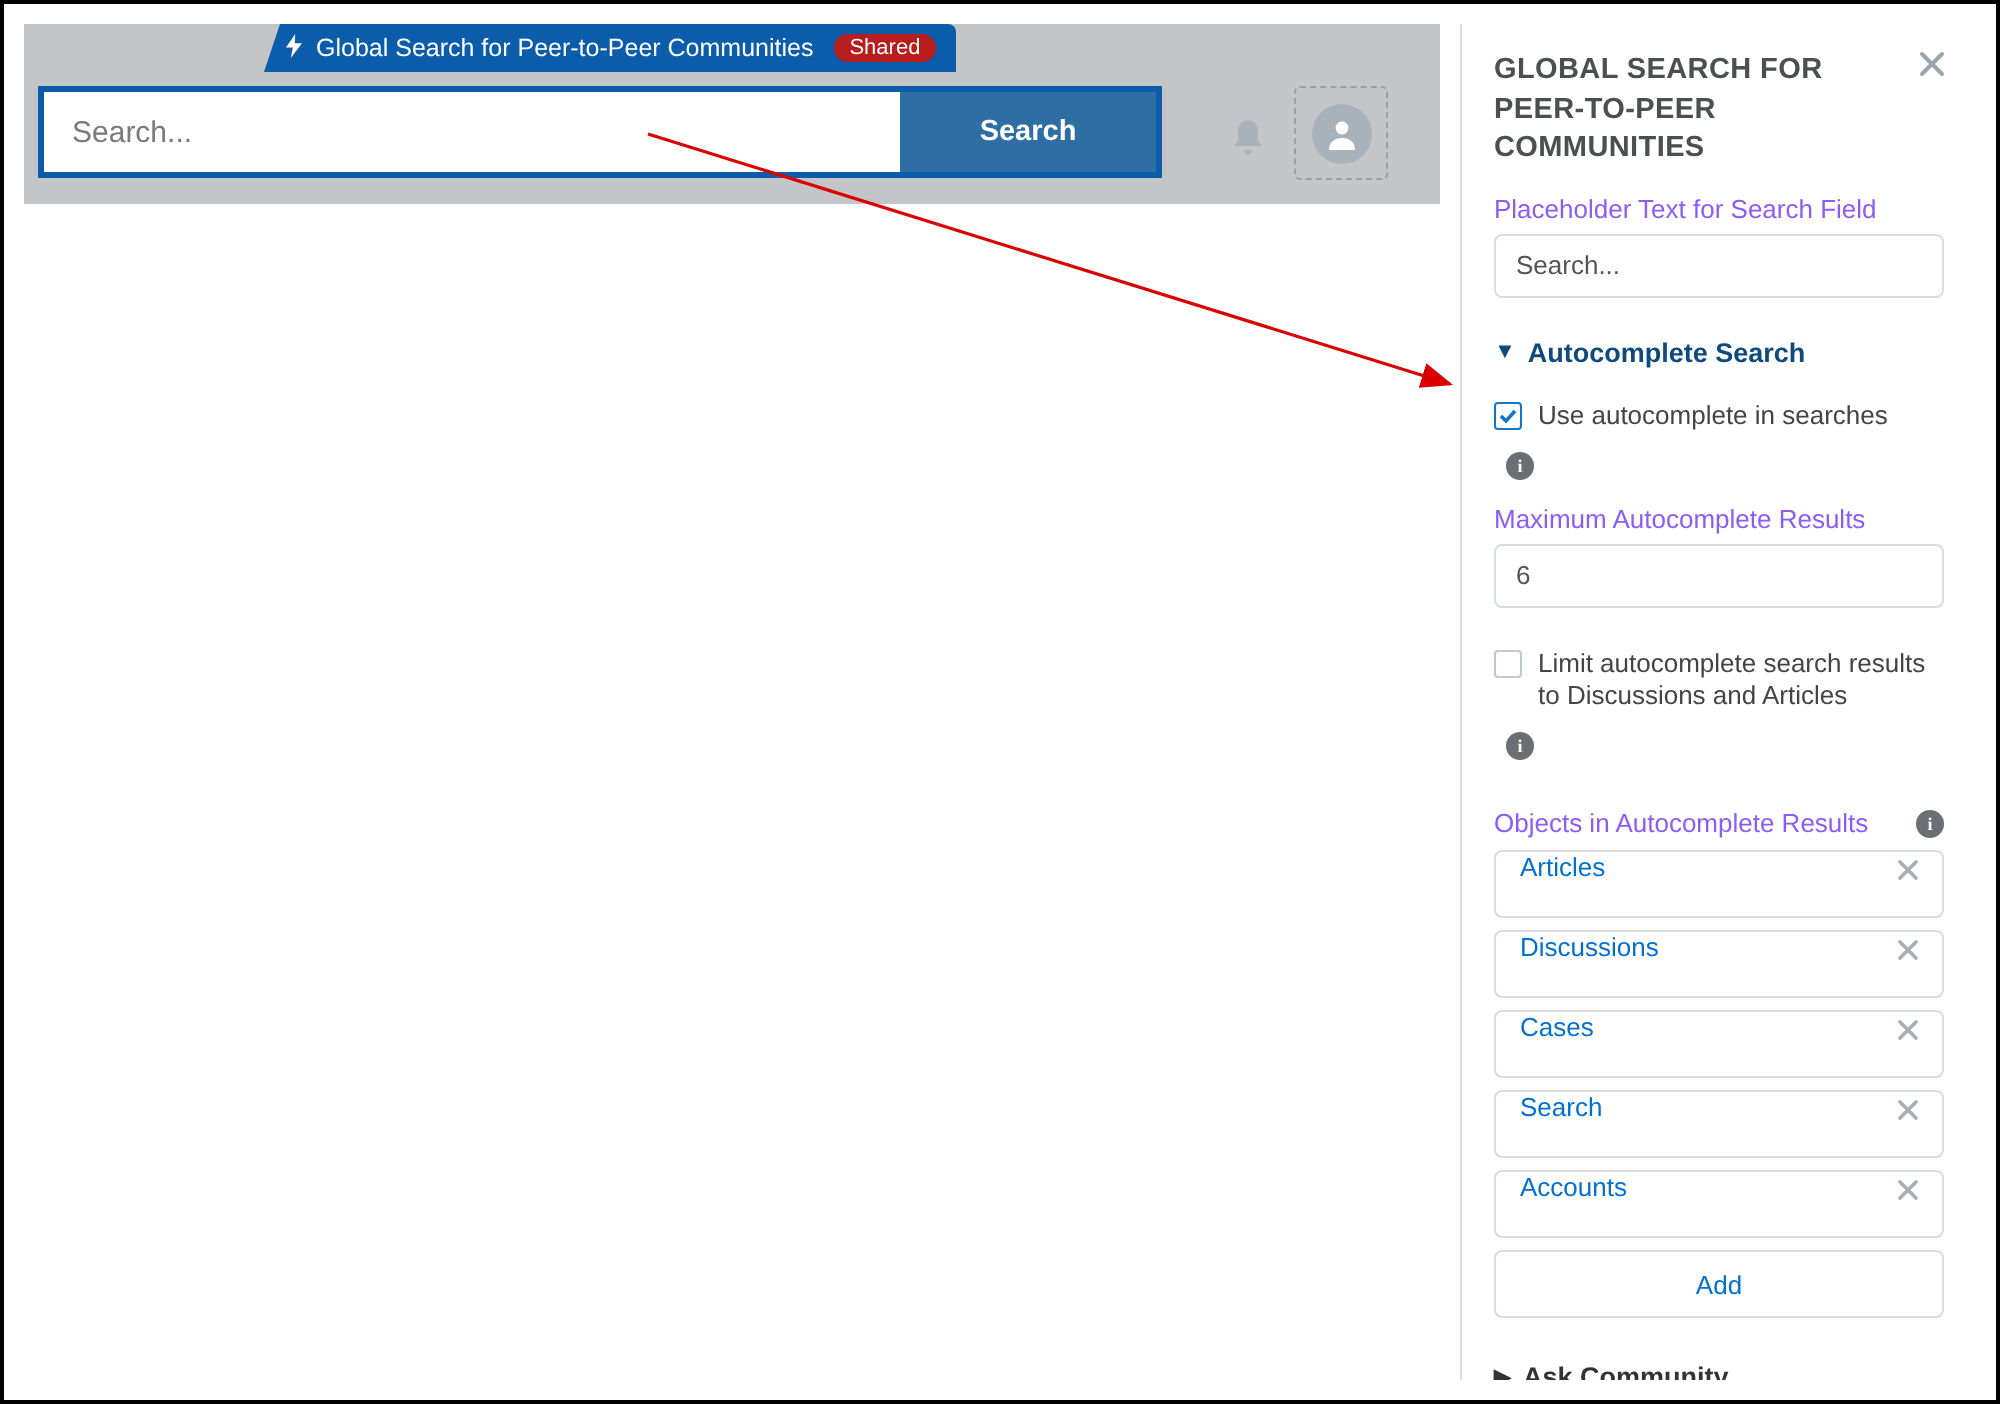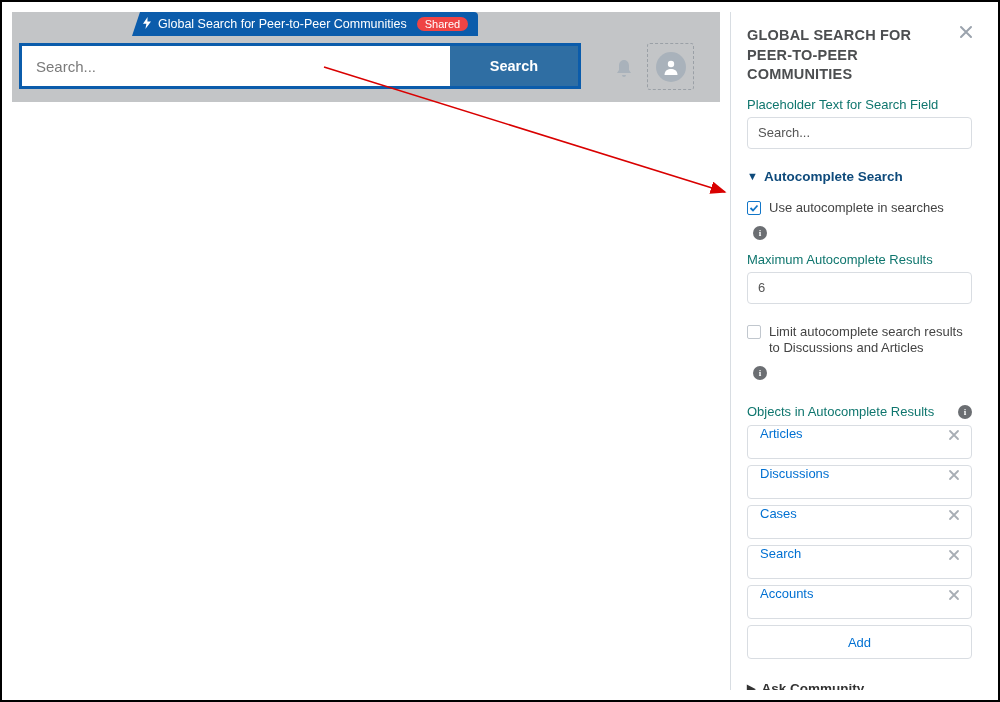--- a/index.html
+++ b/index.html
@@ -22,21 +22,21 @@
     font-size: 12.5px;
     display: flex; align-items: center;
     padding: 0 10px;
     border-top-right-radius: 4px;
     border-top-left-radius: 4px;
     clip-path: polygon(8px 0, 100% 0, 100% 100%, 0 100%);
   }
   .component-tab .bolt { margin-right: 6px; font-size: 12px; }
   .shared-pill {
     margin-left: 10px;
-    background: #ef4444;
+    background: #b91c1c;
     padding: 1px 8px;
     border-radius: 8px;
     font-size: 11px;
   }
   .search-outline {
     position: absolute;
     left: 7px; top: 31px;
     width: 562px; height: 46px;
     border: 3px solid #0b5cab;
     background: transparent;
@@ -106,21 +106,21 @@
     line-height: 1.35;
     padding-right: 22px;
   }
   .close-x {
     position: absolute;
     top: 12px; right: 12px;
     width: 18px; height: 18px;
     cursor: pointer;
     color: #9ba3ad;
   }
-  .label { color: #0f766e; margin-top: 12px; margin-bottom: 5px; display: block; }
+  .label { color: #8b5cf6; margin-top: 12px; margin-bottom: 5px; display: block; }
   .text-input {
     width: 100%;
     border: 1px solid #d9dde2;
     border-radius: 4px;
     height: 32px;
     padding: 0 10px;
     font-size: 13px;
     color: #555;
   }
   .section-head {

